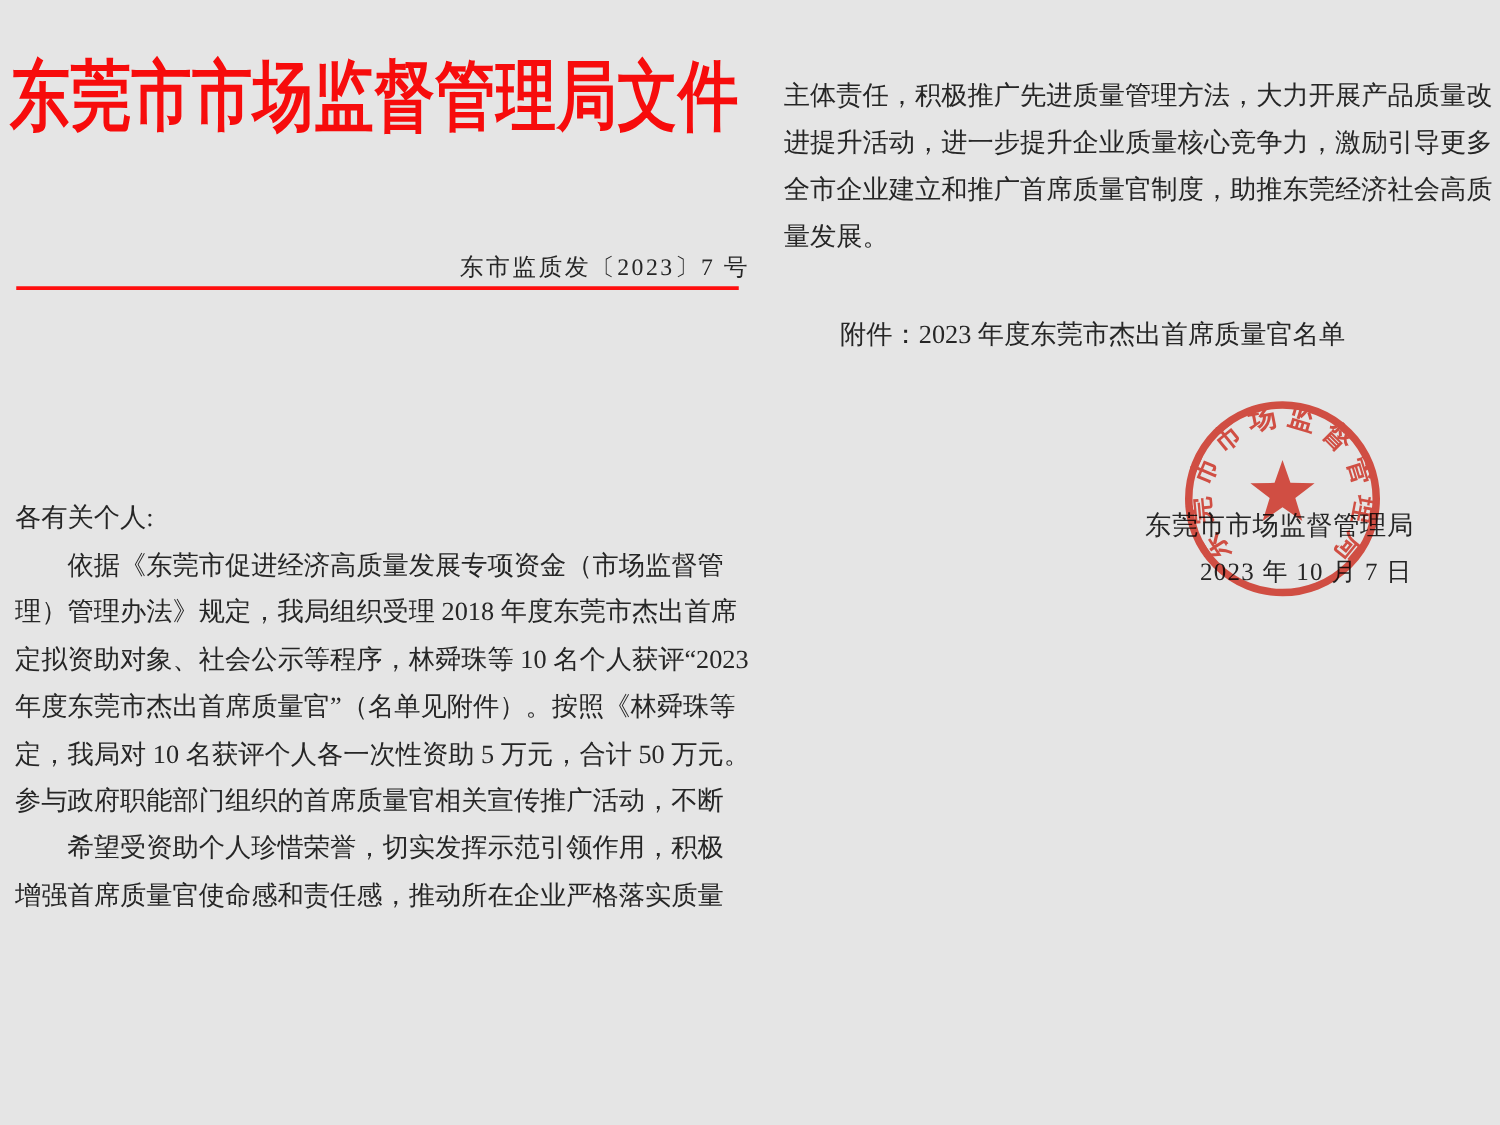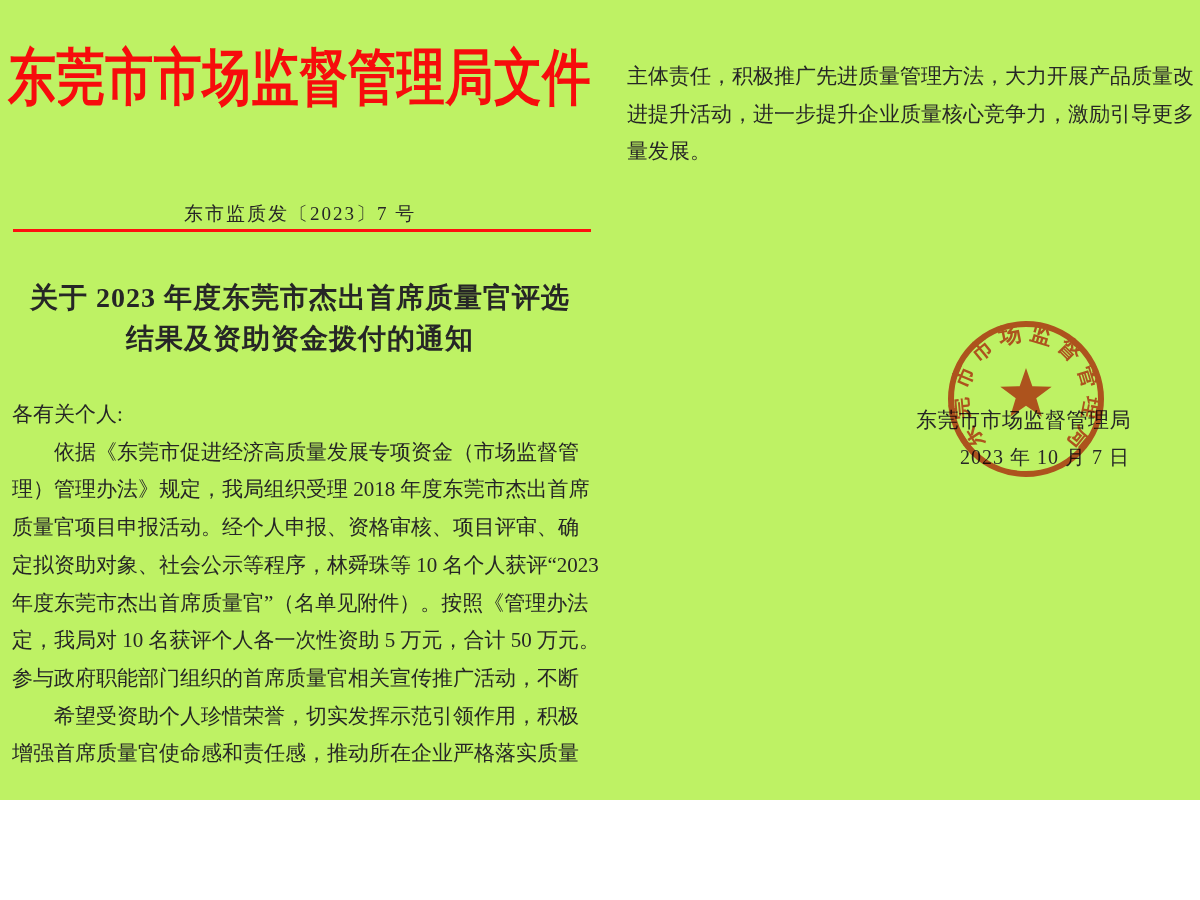--- a/index.html
+++ b/index.html
@@ -2,22 +2,22 @@
 <html style="--header-red: #f70c0c; --rule-red: #ff0f0f; --seal-red: #e6483a; --body-text: #262626;"><head>
 <meta charset="utf-8">
 <style>
   * { margin: 0; padding: 0; box-sizing: border-box; }
   html, body { background: #ffffff; }
   body { font-family: "Liberation Serif", "DejaVu Serif", serif; }
 
   .page {
     position: relative;
     width: 1200px;
-    height: 800px;
-    background: #bef264;
+    height: 900px;
+    background: #e5e5e5;
     overflow: hidden;
     color: var(--body-text, #262626);
   }
 
   
   .header-title {
     position: absolute;
     left: 8px; top: 37px;
     width: 586px;
     font-size: 48px;
@@ -25,21 +25,21 @@
     letter-spacing: 0.6px;
     white-space: nowrap;
     color: var(--header-red, #f70c0c);
     transform: scaleY(1.27);
     transform-origin: left top;
   }
   .doc-number {
     position: absolute;
     left: 0; top: 201px;
     width: 600px;
-    text-align: center;
+    text-align: right;
     font-size: 19px;
     letter-spacing: 2px;
   }
   .red-rule {
     position: absolute;
     left: 13px; top: 229px;
     width: 578px; height: 3px;
     background: var(--rule-red, #ff0f0f);
   }
   .doc-title {
@@ -111,44 +111,41 @@
 <body>
 
 <div class="page">
 
   <div class="header-title">东莞市市场监督管理局文件</div>
 
   <div class="doc-number">东市监质发〔2023〕7 号</div>
 
   <div class="red-rule"></div>
 
-  <div class="doc-title">
-    <div>关于 2023 年度东莞市杰出首席质量官评选</div>
-    <div>结果及资助资金拨付的通知</div>
-  </div>
 
   <div class="left-body">
     <div>各有关个人:</div>
     <div>　　依据《东莞市促进经济高质量发展专项资金（市场监督管</div>
     <div>理）管理办法》规定，我局组织受理 2018 年度东莞市杰出首席</div>
-    <div>质量官项目申报活动。经个人申报、资格审核、项目评审、确</div>
     <div>定拟资助对象、社会公示等程序，林舜珠等 10 名个人获评“2023</div>
-    <div>年度东莞市杰出首席质量官”（名单见附件）。按照《管理办法</div>
+    <div>年度东莞市杰出首席质量官”（名单见附件）。按照《林舜珠等</div>
     <div>定，我局对 10 名获评个人各一次性资助 5 万元，合计 50 万元。</div>
     <div>参与政府职能部门组织的首席质量官相关宣传推广活动，不断</div>
     <div>　　希望受资助个人珍惜荣誉，切实发挥示范引领作用，积极</div>
     <div>增强首席质量官使命感和责任感，推动所在企业严格落实质量</div>
   </div>
 
   <div class="right-body">
     <div>主体责任，积极推广先进质量管理方法，大力开展产品质量改</div>
     <div>进提升活动，进一步提升企业质量核心竞争力，激励引导更多</div>
+    <div>全市企业建立和推广首席质量官制度，助推东莞经济社会高质</div>
     <div>量发展。</div>
   </div>
 
+  <div class="attachment-line">附件：2023 年度东莞市杰出首席质量官名单</div>
 
   <div class="signature-line">东莞市市场监督管理局</div>
 
   <div class="date-line">2023 年 10 月 7 日</div>
 
   <svg class="seal" width="170" height="170" viewBox="0 0 170 170" aria-hidden="true">
     <defs>
       <path id="sealArc" d="M 55.5 136.1 A 59 59 0 1 1 114.5 136.1" fill="none"></path>
     </defs>
     <circle class="seal-ring" cx="85" cy="85" r="75"></circle>

